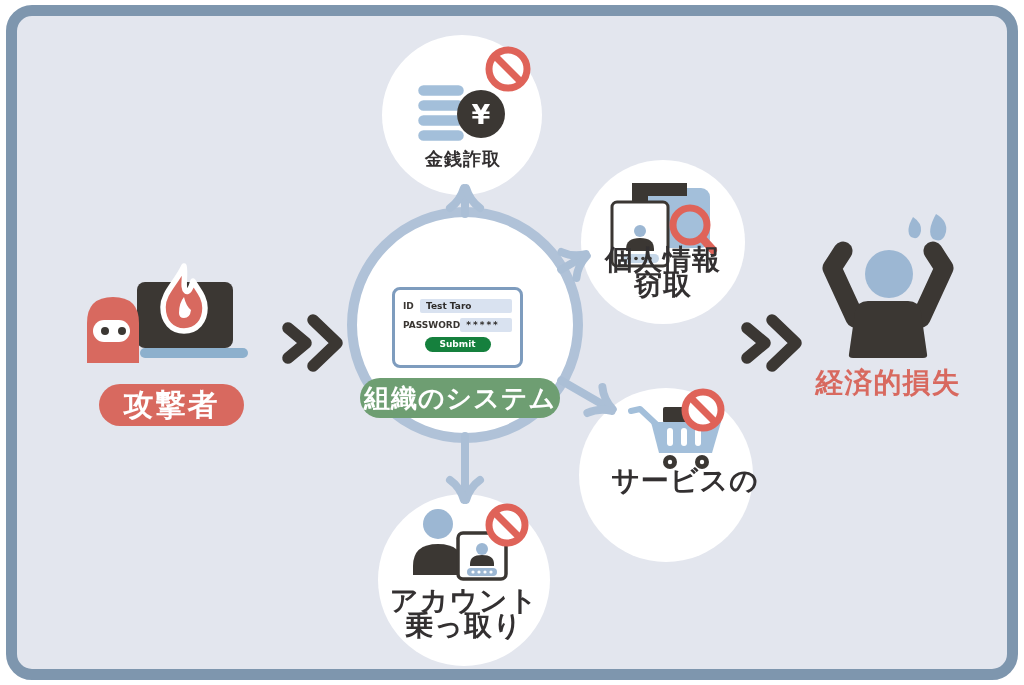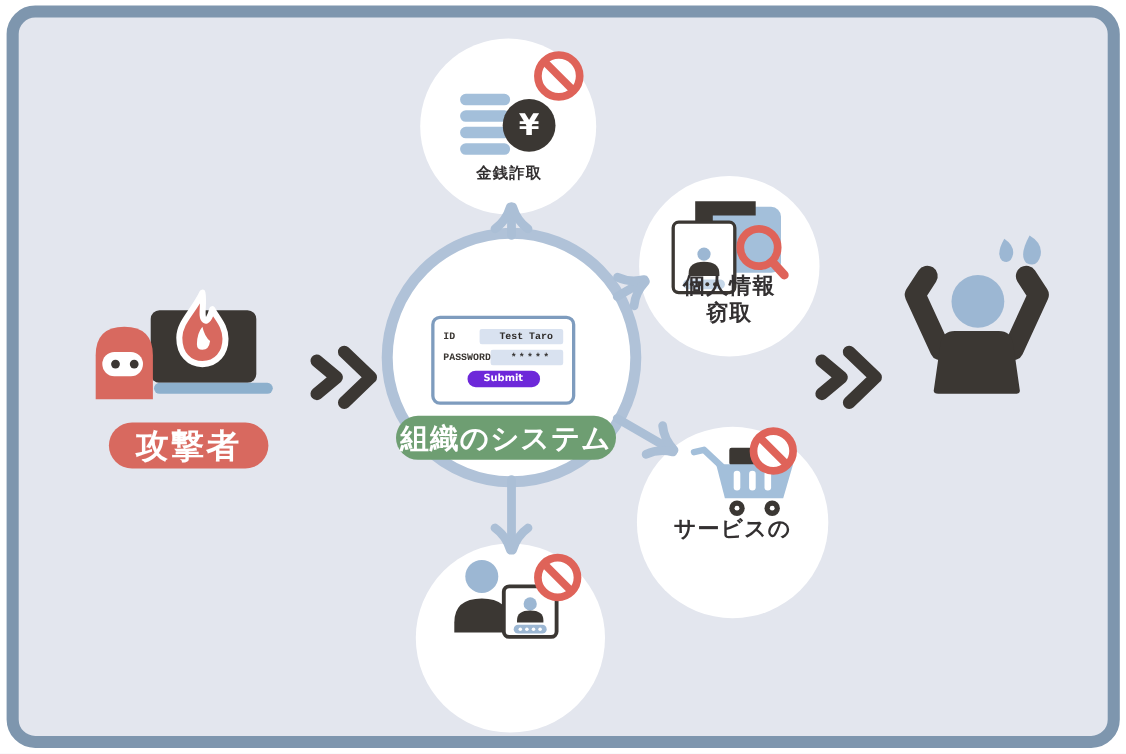--- a/index.html
+++ b/index.html
@@ -9,51 +9,51 @@
     background:#ffffff;
   }
   .frame{
     position:absolute;left:6px;top:5px;right:6px;bottom:5px;
     border:11px solid #7e96ae;border-radius:26px;background:#e3e6ee;
     box-sizing:border-box;
   }
   svg.art{position:absolute;left:0;top:0;z-index:1;}
   .circle-label{
     position:absolute;z-index:3;text-align:center;font-weight:bold;
-    color:#333031;font-size:20px;line-height:25px;letter-spacing:1px;
-  }
-  .lbl-money{left:378px;top:146px;width:170px;font-size:14px;}
+    color:#333031;font-size:28px;line-height:25px;letter-spacing:1px;
+  }
+  .lbl-money{left:378px;top:146px;width:170px;font-size:18px;}
   .lbl-info{left:578px;top:247px;width:170px;}
-  .lbl-service{left:581px;top:468px;width:170px;}
+  .lbl-service{left:600px;top:468px;width:170px;}
   .lbl-account{left:379px;top:588px;width:170px;}
   .pill{
     position:absolute;z-index:4;display:flex;align-items:center;justify-content:center;
     color:#ffffff;font-weight:bold;border-radius:21px;letter-spacing:2px;
   }
   .attacker-pill{left:99px;top:384px;width:145px;height:42px;background:#d8695f;font-size:30px;}
   .system-pill{left:360px;top:378px;width:200px;height:40px;background:#6e9e72;font-size:26px;letter-spacing:1px;}
   .outcome-label{
     position:absolute;z-index:3;left:798px;top:366px;width:180px;text-align:center;
     color:#d8695f;font-weight:bold;font-size:28px;line-height:34px;letter-spacing:1px;
   }
   .login-window{
     position:absolute;z-index:3;left:392px;top:287px;width:131px;height:81px;
     background:#ffffff;border:3px solid #7e9cbe;border-radius:8px;box-sizing:border-box;
     padding:9px 8px 5px;display:flex;flex-direction:column;gap:5px;
   }
-  .login-row{display:flex;align-items:center;justify-content:space-between;font-family:Liberation Mono, monospace;}
+  .login-row{display:flex;align-items:center;justify-content:space-between;}
   .login-label{font-size:9px;font-weight:bold;color:#3a3632;}
   .login-input{
-    width:76px;height:14px;background:#d9e2f0;border-radius:2px;
+    width:92px;height:14px;background:#d9e2f0;border-radius:2px;
     font-size:9px;font-weight:bold;color:#2f2c2a;line-height:14px;
-    padding-left:18px;box-sizing:border-box;overflow:hidden;white-space:nowrap;
+    padding-left:6px;box-sizing:border-box;overflow:hidden;white-space:nowrap;
   }
   .pwd{letter-spacing:2px;}
   .submit-btn{
-    width:66px;height:15px;background:#6d28d9;border-radius:8px;margin:0 auto;
+    width:66px;height:15px;background:#15803d;border-radius:8px;margin:0 auto;
     color:#ffffff;font-size:9px;font-weight:bold;text-align:center;line-height:15px;
   }
   .yen-glyph{
     position:absolute;z-index:3;left:461px;top:94px;width:40px;height:40px;
     display:flex;align-items:center;justify-content:center;
     color:#ffffff;font-size:27px;font-weight:bold;
   }
 </style>
 </head>
 <body>
@@ -212,31 +212,36 @@
   <div class="circle-label lbl-money">
     <div>金銭詐取</div>
   </div>
   <div class="circle-label lbl-info">
     <div>個人情報</div>
     <div>窃取</div>
   </div>
   <div class="circle-label lbl-service">
     <div>サービスの</div>
   </div>
+  <div class="circle-label lbl-account">
+    <div>アカウント</div>
+    <div>乗っ取り</div>
+  </div>
 
   <div class="pill attacker-pill">攻撃者</div>
   <div class="pill system-pill">組織のシステム</div>
 
   <div class="login-window">
     <div class="login-row">
       <span class="login-label">ID</span>
       <span class="login-input">Test Taro</span>
     </div>
     <div class="login-row">
       <span class="login-label">PASSWORD</span>
       <span class="login-input pwd">*****</span>
     </div>
     <div class="submit-btn">Submit</div>
   </div>
 
   <div class="outcome-label">
+    <div>経済的損失</div>
   </div>
 </div>
 
 </body></html>

